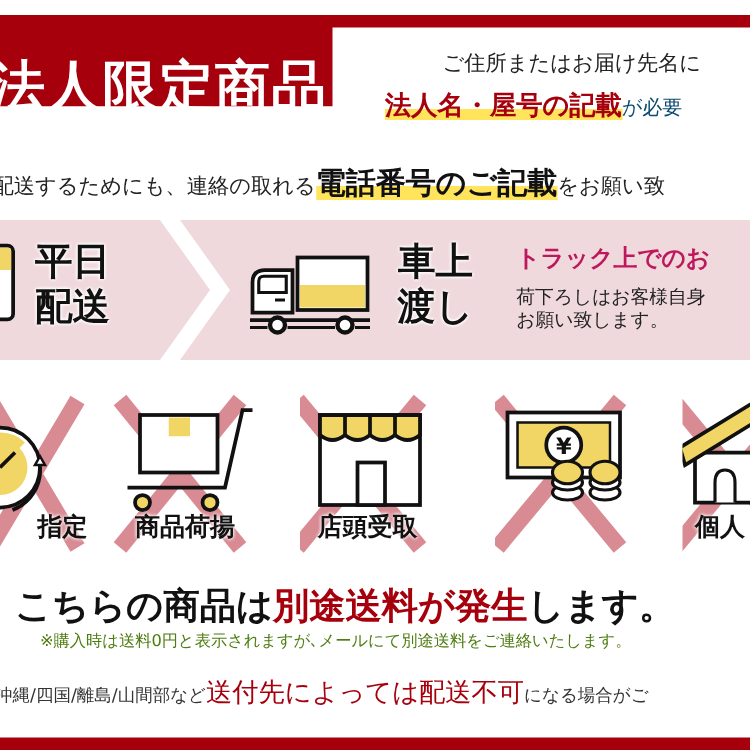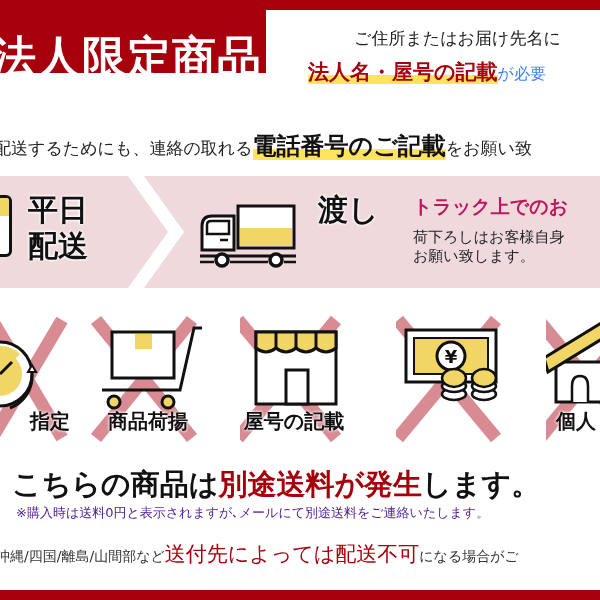--- a/index.html
+++ b/index.html
@@ -1,46 +1,46 @@
 <!DOCTYPE html>
 <html><head>
 <meta charset="utf-8">
 <style>
   * { box-sizing: border-box; margin: 0; padding: 0; }
   html, body { width: 600px; height: 600px; overflow: hidden; background: #fff; }
   body { position: relative; font-family: "DejaVu Sans", "Liberation Sans", sans-serif; }
 
-  .header { position: absolute; left: 0; top: 0; width: 600px; height: 73px; background: #a6000d; }
+  .header { position: absolute; left: 0; top: 12px; width: 600px; height: 73px; background: #a6000d; }
   .header-title { position: absolute; left: -8px; top: 28px; font-size: 44px; font-weight: bold; color: #fff; letter-spacing: 1px; white-space: nowrap; }
   .header-note { position: absolute; left: 266px; top: 10px; width: 340px; height: 80px; background: #fff; }
   .header-note-l1 { position: absolute; left: 88px; top: 17px; font-size: 17px; color: #222; white-space: nowrap; }
   .header-note-l2 { position: absolute; left: 42px; top: 48px; white-space: nowrap; }
   .hl-red { font-size: 21px; font-weight: bold; color: #a6000d; background: linear-gradient(transparent 62%, #ffe45c 62%); }
-  .small-after { font-size: 16px; color: #3b82f6; margin-top: 48px; }
+  .small-after { font-size: 16px; color: #0c4a6e; margin-top: 48px; }
 
   .phone-line { position: absolute; left: -6px; top: 130px; white-space: nowrap; }
   .phone-line .t { font-size: 17px; color: #222; }
   .phone-line .b { font-size: 24px; font-weight: bold; color: #111; background: linear-gradient(transparent 60%, #ffe45c 60%); }
 
   .band { position: absolute; left: 0; top: 176px; width: 600px; height: 112px; background: #f0d9dc; }
   .chevron { position: absolute; left: 128px; top: 176px; width: 60px; height: 112px; }
   .cal-frag { position: absolute; left: -10px; top: 195px; width: 22px; height: 62px; border: 3px solid #111; border-radius: 6px; background: #fff; overflow: hidden; }
   .cal-frag::before { content: ""; position: absolute; left: 0; top: 0; width: 100%; height: 18px; background: #f1d565; }
   .big-label { position: absolute; font-size: 30px; font-weight: bold; color: #111; line-height: 36px; text-shadow: 0 0 3px #fff, 0 0 3px #fff, 0 0 3px #fff; text-align: center; }
   .truck { position: absolute; left: 198px; top: 202px; }
   .onboard-title { position: absolute; left: 413px; top: 194px; font-size: 19px; font-weight: bold; color: #be185d; white-space: nowrap; }
   .onboard-desc { position: absolute; left: 413px; top: 228px; font-size: 15px; color: #222; line-height: 19px; white-space: nowrap; }
 
   .icon-cell { position: absolute; top: 310px; width: 120px; height: 140px; }
   .icon-cell svg { position: absolute; left: 0; top: 0; }
   .icon-label { position: absolute; left: 0; width: 120px; top: 98px; text-align: center; font-size: 20px; font-weight: bold; color: #111; white-space: nowrap; text-shadow: 0 0 3px #fff, 0 0 3px #fff; }
 
   .fee-line { position: absolute; left: 12px; top: 465px; font-size: 29px; font-weight: bold; color: #111; white-space: nowrap; }
   .fee-line .red { color: #a6000d; }
-  .fee-note { position: absolute; left: 16px; top: 504px; font-size: 13px; color: #4c1d95; white-space: nowrap; }
+  .fee-note { position: absolute; left: 32px; top: 504px; font-size: 13px; color: #4d7c0f; white-space: nowrap; }
 
   .area-line { position: absolute; left: -4px; top: 540px; white-space: nowrap; }
   .area-line .t { font-size: 14px; color: #333; }
   .area-line .r { font-size: 21px; font-weight: normal; color: #a6000d; }
 
   .footer { position: absolute; left: 0; top: 590px; width: 600px; height: 10px; background: #a6000d; }
 </style>
 </head>
 <body>
 
@@ -76,20 +76,21 @@
   <line x1="22" y1="38" x2="30" y2="38" stroke="#111" stroke-width="2.5"></line>
   <line x1="2" y1="54" x2="98" y2="54" stroke="#111" stroke-width="3"></line>
   <line x1="2" y1="60" x2="16" y2="60" stroke="#111" stroke-width="2.5"></line>
   <line x1="32" y1="60" x2="70" y2="60" stroke="#111" stroke-width="2.5"></line>
   <line x1="86" y1="60" x2="98" y2="60" stroke="#111" stroke-width="2.5"></line>
   <circle cx="24" cy="58" r="6" fill="#fff" stroke="#111" stroke-width="3.5"></circle>
   <circle cx="78" cy="58" r="6" fill="#fff" stroke="#111" stroke-width="3.5"></circle>
 </svg>
 
 <div class="big-label" style="left:318px;top:192px;">
+  <div>車上</div>
   <div>渡し</div>
 </div>
 <div class="onboard-title">トラック上でのお</div>
 <div class="onboard-desc">
   <div>荷下ろしはお客様自身</div>
   <div>お願い致します。</div>
 </div>
 
 <div class="icon-cell" style="left:-30px;">
   <svg width="120" height="140">
@@ -122,21 +123,21 @@
   <svg width="120" height="140">
     <line x1="-2" y1="10" x2="96" y2="128" stroke="#d98b93" stroke-width="13"></line>
     <line x1="96" y1="10" x2="-2" y2="128" stroke="#d98b93" stroke-width="13"></line>
     <rect x="16" y="22" width="80" height="72" fill="#fff" stroke="#111" stroke-width="3"></rect>
     <path d="M16 22 L96 22 L96 38 Q86 46 76 38 Q66 46 56 38 Q46 46 36 38 Q26 46 16 38 Z" fill="#f1d565" stroke="#111" stroke-width="3"></path>
     <line x1="36" y1="22" x2="36" y2="38" stroke="#111" stroke-width="3"></line>
     <line x1="56" y1="22" x2="56" y2="38" stroke="#111" stroke-width="3"></line>
     <line x1="76" y1="22" x2="76" y2="38" stroke="#111" stroke-width="3"></line>
     <rect x="46" y="60" width="22" height="34" fill="#fff" stroke="#111" stroke-width="3"></rect>
   </svg>
-  <div class="icon-label" style="left:-6px;">屋号の記載</div>
+  <div class="icon-label" style="left:-6px;">店頭受取</div>
 </div>
 
 <div class="icon-cell" style="left:396px;">
   <svg width="120" height="140">
     <line x1="2" y1="10" x2="100" y2="128" stroke="#d98b93" stroke-width="13"></line>
     <line x1="100" y1="10" x2="2" y2="128" stroke="#d98b93" stroke-width="13"></line>
     <rect x="10" y="20" width="90" height="52" fill="#fff" stroke="#111" stroke-width="3"></rect>
     <rect x="18" y="28" width="74" height="36" fill="#f1d565" stroke="#111" stroke-width="2"></rect>
     <circle cx="55" cy="46" r="14" fill="#fff" stroke="#111" stroke-width="3"></circle>
     <text x="55" y="53" text-anchor="middle" font-size="18" font-weight="bold" fill="#111" font-family="DejaVu Sans, sans-serif">¥</text>

